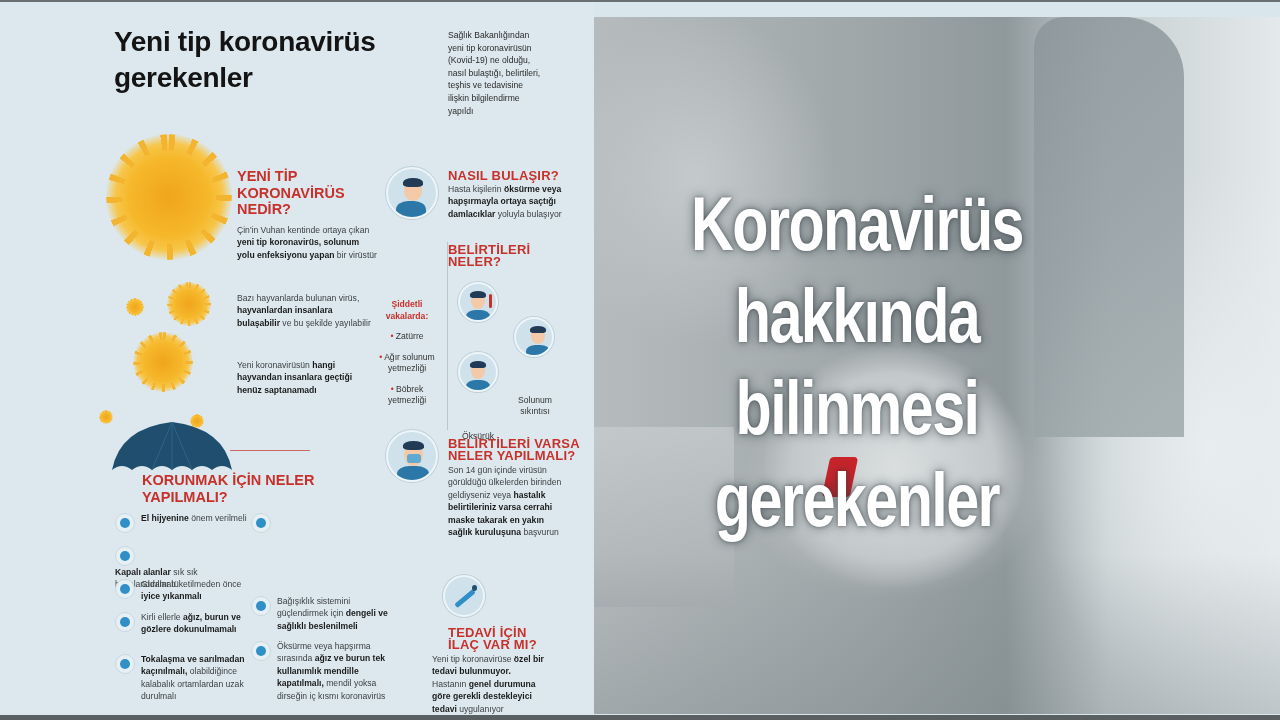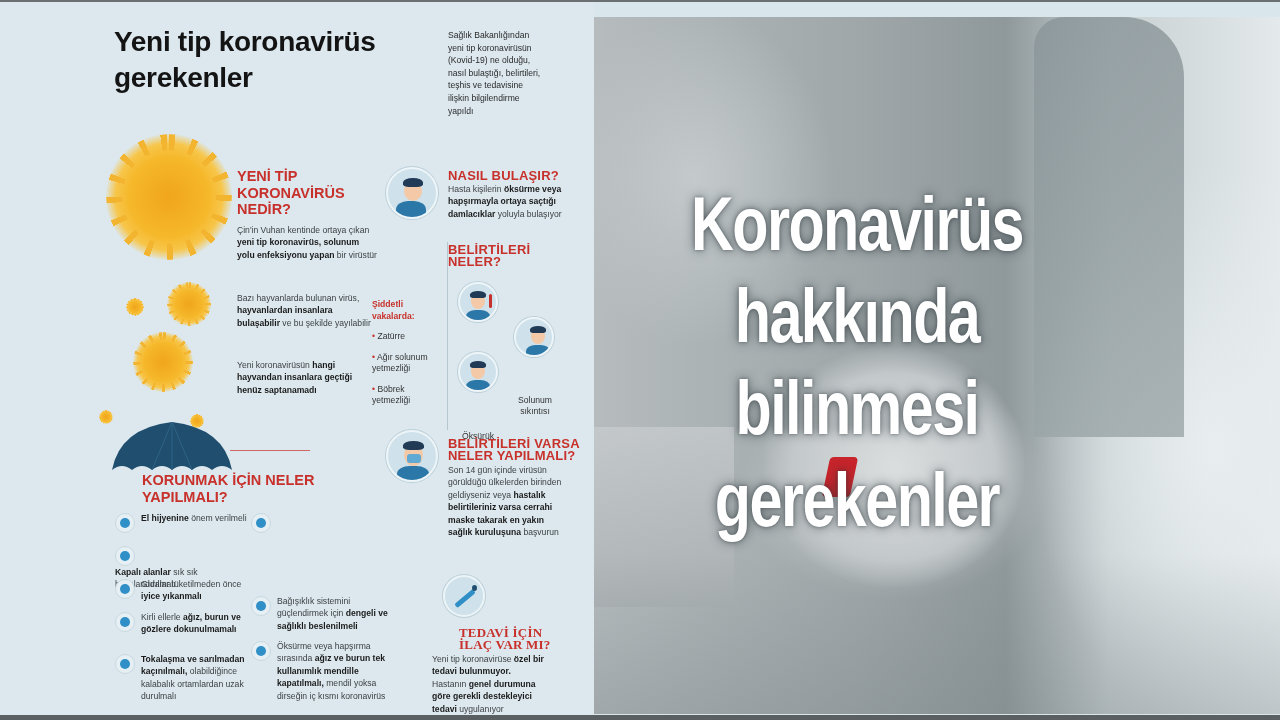--- a/index.html
+++ b/index.html
@@ -78,21 +78,21 @@
 
   .circle-ico { position: absolute; border-radius: 50%; background: #cfe1ea; border: 2px solid #eef5f8;
     box-shadow: 0 0 0 1px #bcd0d9; overflow: hidden; }
   .person { position: absolute; }
   .person .head { position: absolute; border-radius: 50%; background: #f3c9a7; }
   .person .hair { position: absolute; border-radius: 50% 50% 30% 30%; background: #213b57; }
   .person .body { position: absolute; background: #2b77a8; border-radius: 40% 40% 0 0; }
 
   .right-head { position: absolute; font-size: 13px; line-height: 12px; letter-spacing: .2px; }
   .sym-label { position: absolute; font-size: 8.6px; line-height: 11px; color: #333; text-align: center; margin-top: 33px; }
-  .severe { position: absolute; left: 372px; top: 297px; width: 70px; text-align: left; font-size: 8.6px; line-height: 11.5px; }
+  .severe { position: absolute; left: 372px; top: 297px; width: 70px; text-align: center; font-size: 8.6px; line-height: 11.5px; }
   .severe .h-red { display: block; }
   .severe .item { display: block; color: #333; margin-top: 9px; }
   .severe .item::before { content: "• "; color: #c8312b; }
 </style>
 </head>
 <body>
 
 <div class="top-bar"></div>
 
 <div class="infographic">
@@ -236,21 +236,21 @@
   <div class="right-head h-red" style="left:448px;top:436px;">
     <div>BELİRTİLERİ VARSA</div>
     <div>NELER YAPILMALI?</div>
   </div>
   <div class="body-txt" style="position:absolute;left:448px;top:462px;width:118px;"><span>Son 14 gün içinde virüsün görüldüğü ülkelerden birinden geldiyseniz veya </span><b>hastalık belirtileriniz varsa cerrahi maske takarak en yakın sağlık kuruluşuna</b><span> başvurun</span></div>
 
   <div class="circle-ico" style="left:443px;top:573px;width:42px;height:42px;">
     <div style="position:absolute;left:8px;top:19px;width:24px;height:5px;background:#2f8fc6;transform:rotate(-40deg);border-radius:2px;"></div>
     <div style="position:absolute;left:27px;top:8px;width:5px;height:6px;background:#1f4e6e;border-radius:50% 50% 50% 50%;"></div>
   </div>
-  <div class="right-head h-red" style="left:459px;top:625px;font-family:Liberation Serif, serif;">
+  <div class="right-head h-red" style="left:448px;top:625px;">
     <div>TEDAVİ İÇİN</div>
     <div>İLAÇ VAR MI?</div>
   </div>
   <div class="body-txt" style="position:absolute;left:432px;top:651px;width:112px;"><span>Yeni tip koronavirüse </span><b>özel bir tedavi bulunmuyor.</b><span> Hastanın </span><b>genel durumuna göre gerekli destekleyici tedavi</b><span> uygulanıyor</span></div>
 </div>
 
 <div class="photo">
   <div class="shade1"></div>
   <div class="shade2"></div>
   <div class="glove"></div>

